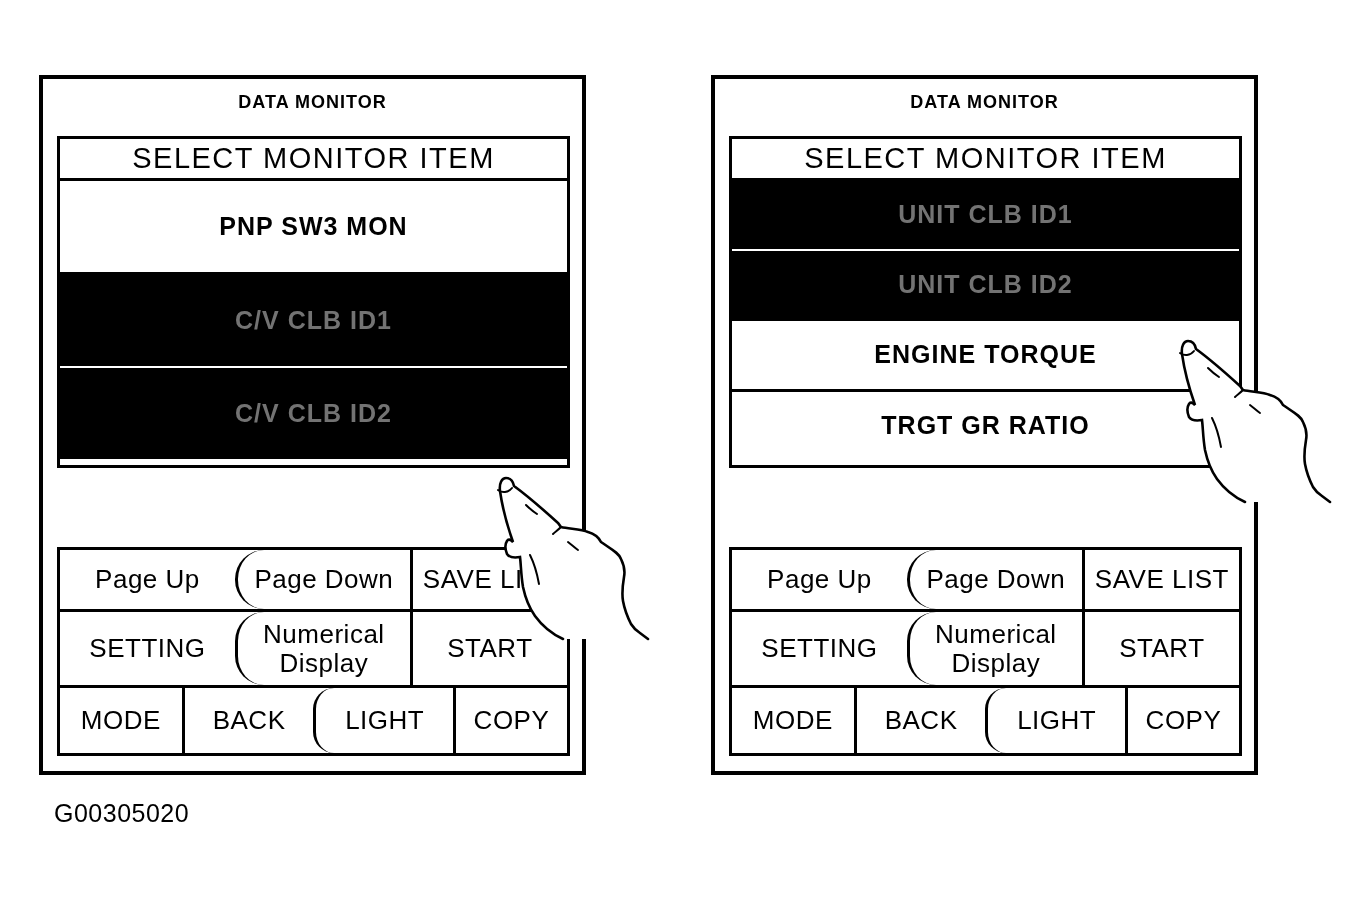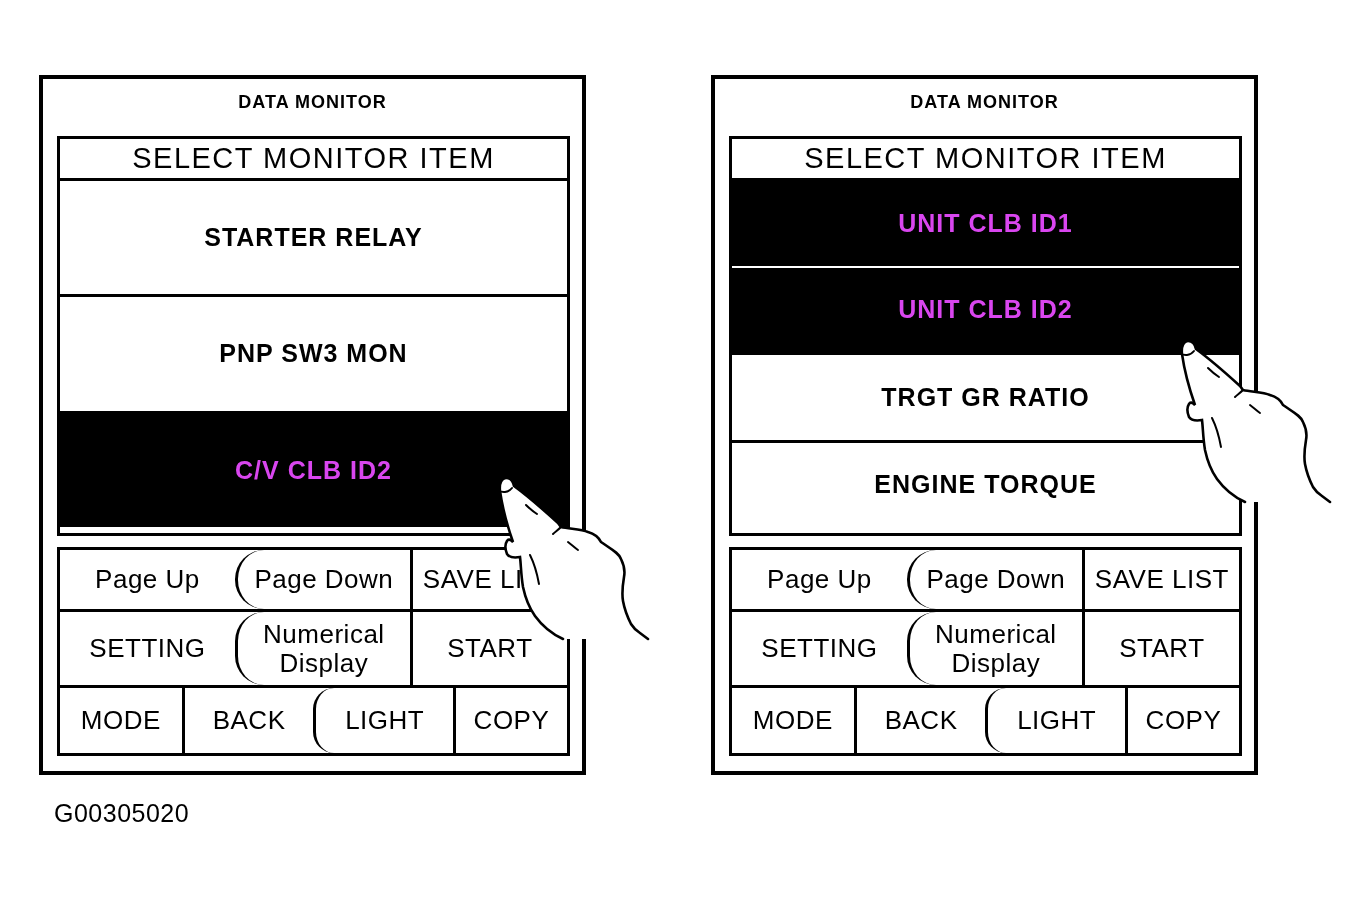--- a/index.html
+++ b/index.html
@@ -13,36 +13,36 @@
     border:4px solid #000;background:#fff;box-sizing:border-box;
   }
   .panel-left{left:39px;}
   .panel-right{left:711px;}
   .panel-title{
     position:absolute;left:0;top:13px;width:100%;text-align:center;
     font-size:18px;font-weight:bold;letter-spacing:1px;
   }
   
   .screen{
-    position:absolute;left:14px;top:57px;width:513px;height:400px;
+    position:absolute;left:14px;top:57px;width:513px;height:332px;
     border:3px solid #000;box-sizing:border-box;
     display:flex;flex-direction:column;background:#fff;
   }
   .screen-header{
     height:39px;flex:0 0 39px;border-bottom:3px solid #000;
     display:flex;align-items:center;justify-content:center;
     font-size:29px;letter-spacing:1.5px;white-space:nowrap;
   }
   .rows{flex:1;display:flex;flex-direction:column;padding-bottom:6px;}
   .row{
     flex:1;display:flex;align-items:center;justify-content:center;
     font-size:25px;font-weight:bold;letter-spacing:1px;white-space:nowrap;
   }
   .row + .row{border-top:3px solid #000;}
-  .row.selected{background:#000;color:#d946ef;}
+  .row.selected{background:#000;color:#737373;}
   .row.selected + .row.selected{border-top:2px solid #fff;}
   
   .btn-grid{
     position:absolute;left:14px;top:468px;width:513px;height:209px;
     border:3px solid #000;box-sizing:border-box;
     display:flex;flex-direction:column;background:#fff;
   }
   .btn-row{display:flex;min-height:0;}
   .btn-row + .btn-row{border-top:3px solid #000;}
   .btn-row-1{flex:0 0 59px;}
@@ -97,22 +97,22 @@
         <path d="M79,90 C83,98 86,108 88,119" fill="none" stroke="#000" stroke-width="2" stroke-linecap="round"></path>
       </symbol>
     </defs>
   </svg>
 
   <section class="panel panel-left">
     <div class="panel-title">DATA MONITOR</div>
     <div class="screen">
       <div class="screen-header">SELECT MONITOR ITEM</div>
       <div class="rows">
-          <div class="row">STARTER RELAY</div>
           <div class="row">PNP SW3 MON</div>
+          <div class="row selected">C/V CLB ID1</div>
           <div class="row selected">C/V CLB ID2</div>
         </div>
     </div>
     <div class="btn-grid">
         <div class="btn-row btn-row-1">
           <div class="btn">Page Up</div>
           <div class="btn">Page Down</div>
           <div class="btn">SAVE LIST</div>
         </div>
         <div class="btn-row btn-row-2">
@@ -129,22 +129,22 @@
       </div>
   </section>
 
   <section class="panel panel-right">
     <div class="panel-title">DATA MONITOR</div>
     <div class="screen">
       <div class="screen-header">SELECT MONITOR ITEM</div>
       <div class="rows">
           <div class="row selected">UNIT CLB ID1</div>
           <div class="row selected">UNIT CLB ID2</div>
+          <div class="row">ENGINE TORQUE</div>
           <div class="row">TRGT GR RATIO</div>
-          <div class="row">ENGINE TORQUE</div>
         </div>
     </div>
     <div class="btn-grid">
         <div class="btn-row btn-row-1">
           <div class="btn">Page Up</div>
           <div class="btn">Page Down</div>
           <div class="btn">SAVE LIST</div>
         </div>
         <div class="btn-row btn-row-2">
           <div class="btn">SETTING</div>

